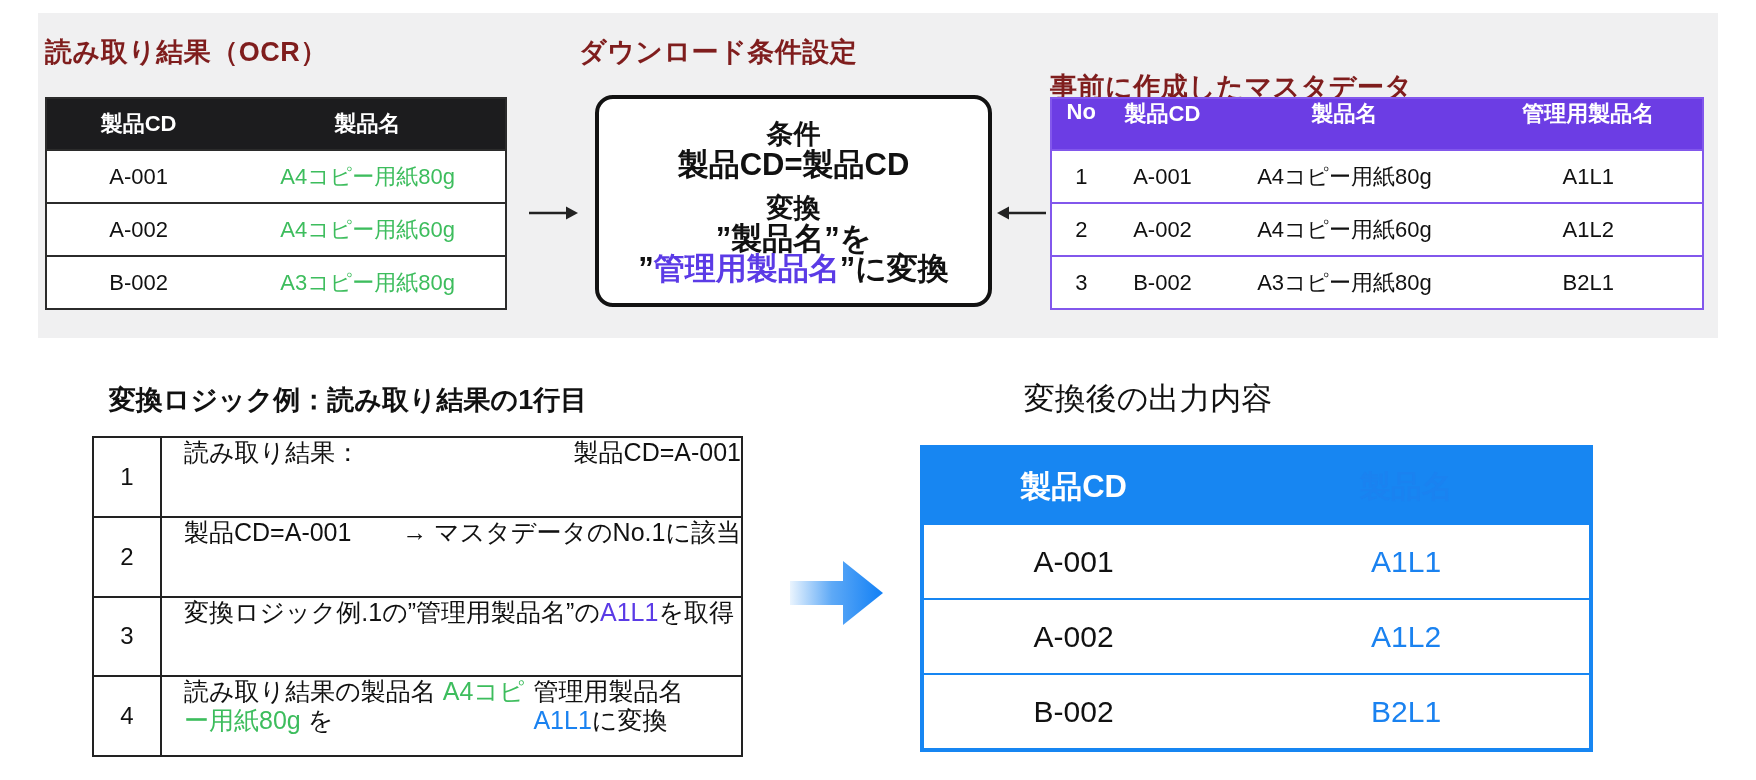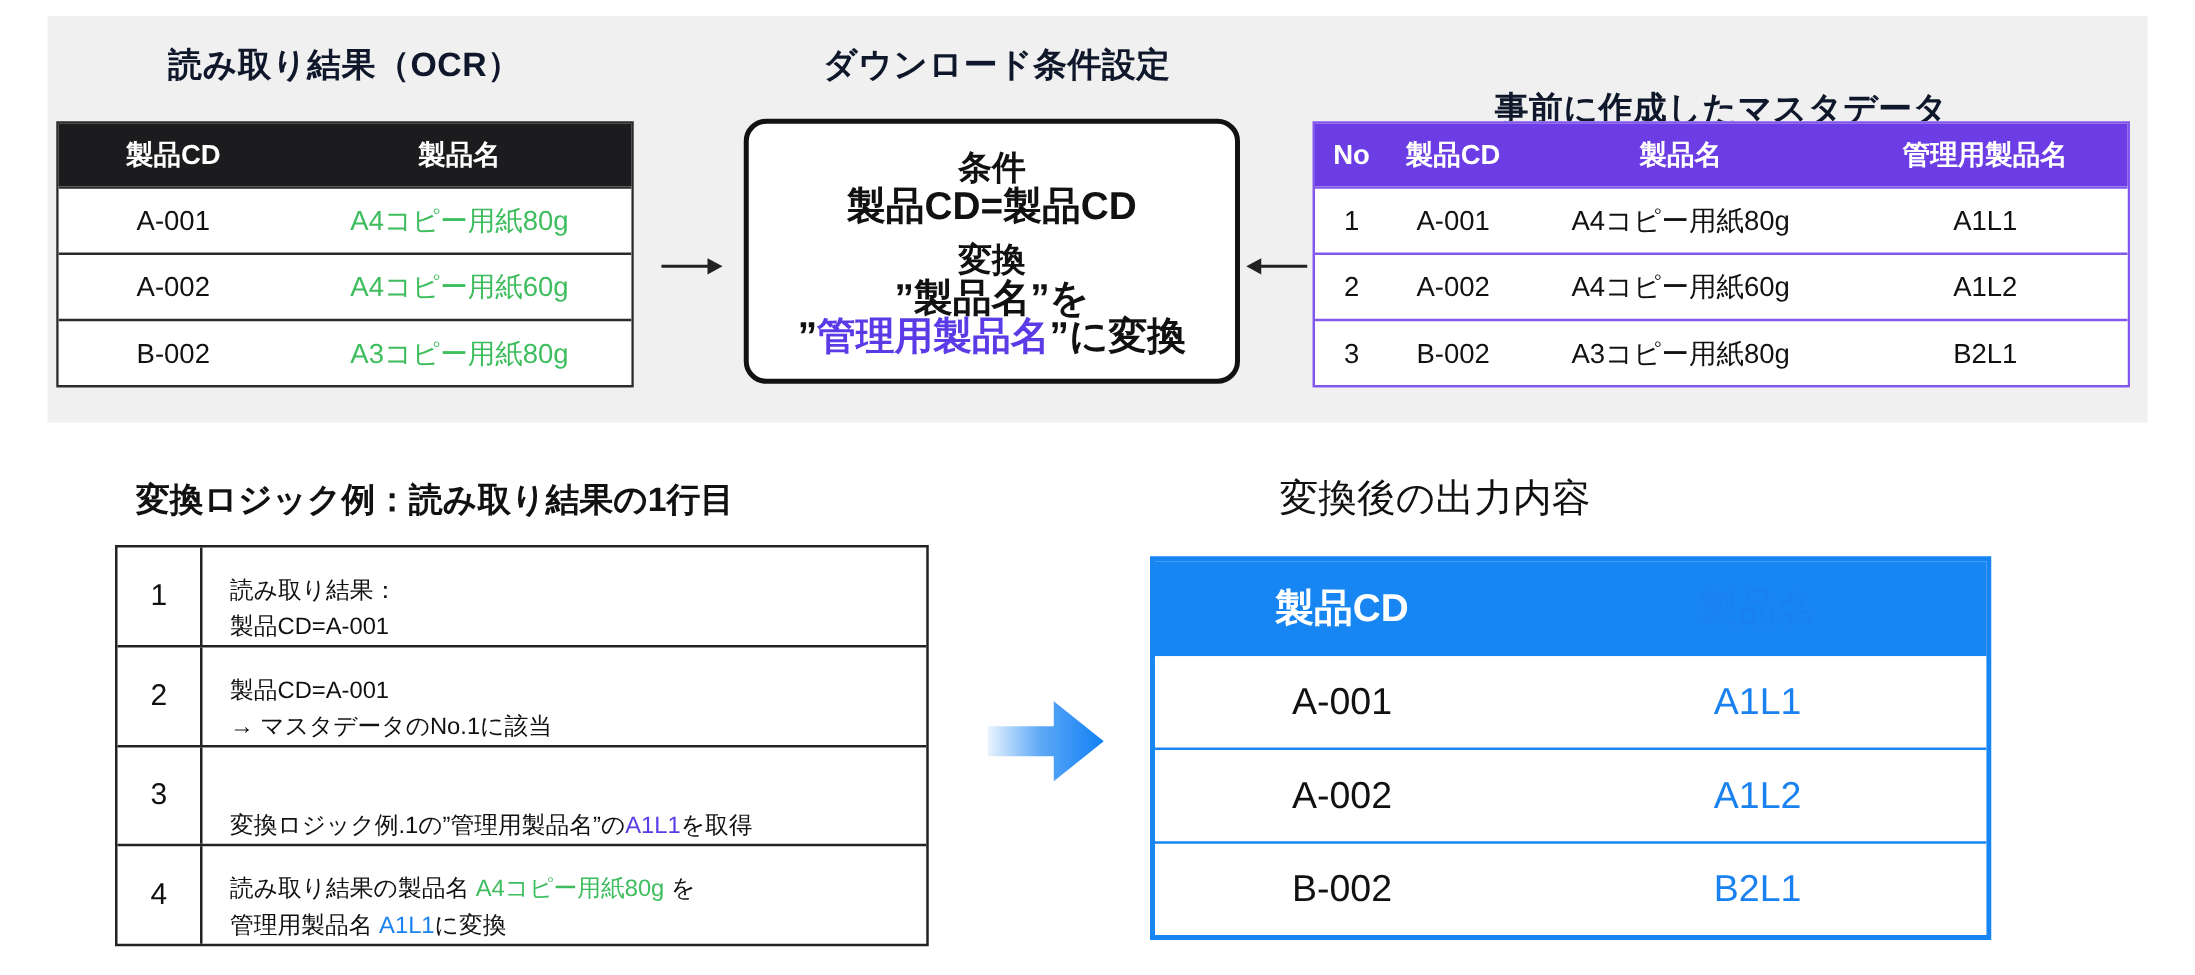--- a/index.html
+++ b/index.html
@@ -4,22 +4,22 @@
 <style>
   html,body { margin:0; padding:0; background:#ffffff; }
   .canvas {
     position:relative; width:1756px; height:780px; background:#ffffff;
     font-family:"Liberation Sans","DejaVu Sans",sans-serif; color:#111;
     overflow:hidden;
   }
   .gray-panel { position:absolute; left:38px; top:13px; width:1680px; height:325px;
     background:var(--panel-gray,#F0F0F1); }
 
-  .sec-title { position:absolute; font-weight:700; font-size:27px; color:#0f172a;
-    text-align:center; letter-spacing:0.5px; }
+  .sec-title { position:absolute; font-weight:700; font-size:27px; color:#7f1d1d;
+    text-align:left; letter-spacing:0.5px; }
   .t-ocr    { left:45px;   top:34px; width:462px; }
   .t-cond   { left:579px;  top:34px; width:437px; }
   .t-master { left:1050px; top:34px; width:654px;margin-top:35px; }
   .t-logic  { position:absolute; left:40px;  top:382px; width:616px; text-align:center;
     font-weight:700; font-size:27px; }
   .t-output { position:absolute; left:848px; top:378px; width:600px; text-align:center;
     font-weight:400; font-size:31px; }
 
   
   .ocr-table { position:absolute; left:45px; top:97px; width:462px;
@@ -43,38 +43,38 @@
   .purple-text { color:var(--purple-text,#5B3BE6); }
 
   
   .arrow-r { position:absolute; left:529px; top:204px; }
   .arrow-l { position:absolute; left:996px; top:204px; }
 
   
   .master-table { position:absolute; left:1050px; top:97px; width:654px;
     border:2px solid var(--purple-border,#8257EC); background:#fff; box-sizing:border-box; }
   .master-head { display:flex; height:50px; background:var(--accent-purple,#6C3DE4);
-    color:#fff; font-weight:700; font-size:22px; align-items:center; }
+    color:#fff; font-weight:700; font-size:22px; align-items:flex-start; }
   .m-row { display:flex; height:51px; border-top:2px solid var(--purple-border,#8257EC);
     font-size:22px; align-items:center; background:#fff; }
   .mc-no   { width:9%;  text-align:center; }
   .mc-cd   { width:16%; text-align:center; }
   .mc-name { width:40%; text-align:center; }
   .mc-mgmt { width:35%; text-align:center; }
 
   
   .logic-table { position:absolute; left:92px; top:436px; width:651px; height:321px;
     border:2px solid #222; box-sizing:border-box; display:flex; flex-direction:column;
     background:#fff; }
   .l-row { flex:1; display:flex; min-height:0; }
   .l-row + .l-row { border-top:2px solid #222; }
   .l-no { width:66px; border-right:2px solid #222; display:flex; align-items:center;
     justify-content:center; font-size:24px; flex:none; }
-  .l-content { flex:1; display:flex; flex-direction:column; justify-content:flex-end;
-    padding-left:22px; font-size:19px; line-height:29px; }
+  .l-content { flex:1; display:flex; flex-direction:row; justify-content:space-between;
+    padding-left:22px; font-size:25px; line-height:29px; }
   .violet { color:var(--purple-text,#5B48EA); }
   .blue-t { color:var(--blue-text,#1A82F0); }
 
   
   .blue-arrow { position:absolute; left:790px; top:560px; }
 
   
   .output-table { position:absolute; left:920px; top:445px; width:673px; height:307px;
     border:4px solid var(--accent-blue,#1786F2); box-sizing:border-box; background:#fff;
     display:flex; flex-direction:column; }

